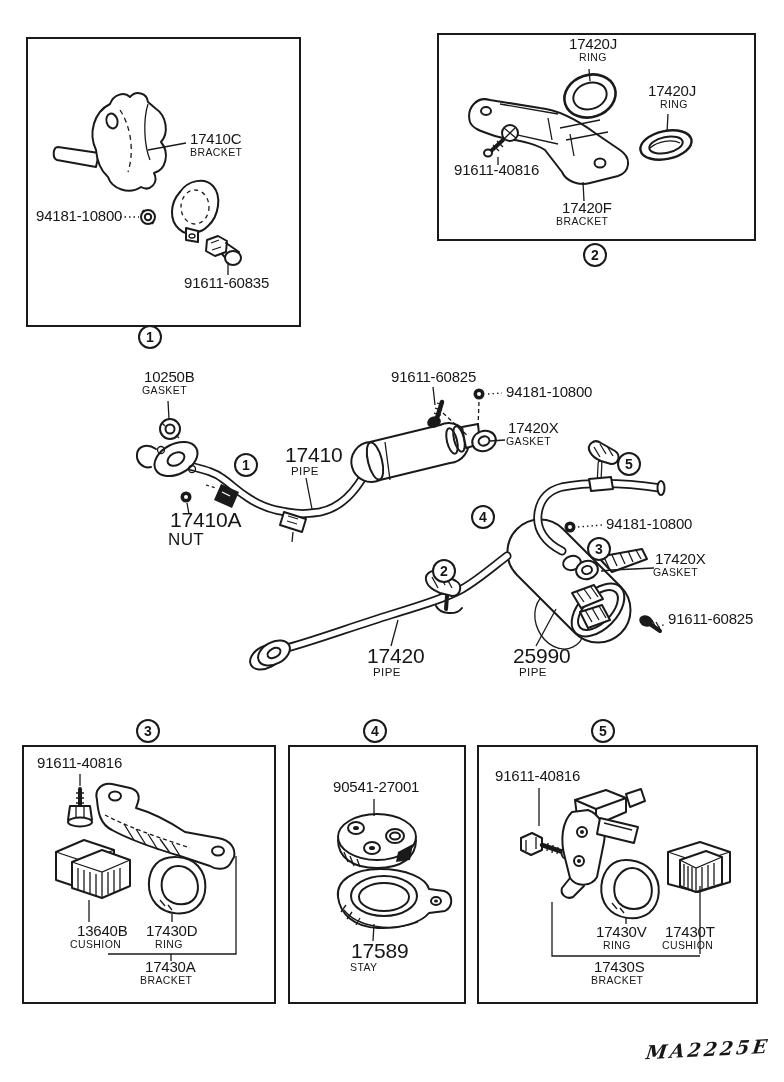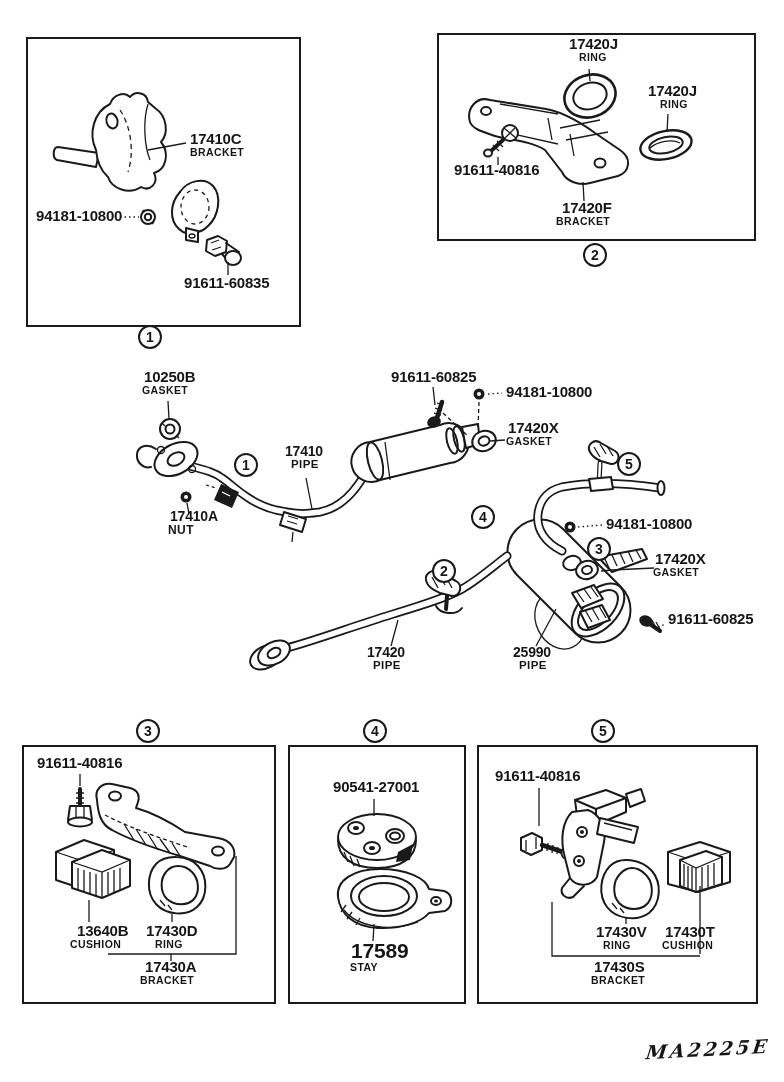--- a/index.html
+++ b/index.html
@@ -1,21 +1,21 @@
 <!DOCTYPE html>
 <html><head>
 <meta charset="utf-8">
 <style>
   html,body{margin:0;padding:0;background:#e8e8e4;}
   .page{position:relative;width:784px;height:1082px;background:#ffffff;
         font-family:"Liberation Sans",sans-serif;color:#161616;overflow:hidden;}
   .box{position:absolute;border:2px solid #1a1a1a;background:transparent;}
-  .lbl{position:absolute;font-weight:700;color:#161616;white-space:nowrap;line-height:1.04;}
+  .lbl{position:absolute;font-weight:400;color:#161616;white-space:nowrap;line-height:1.04;}
   .pn{display:block;font-size:15px;letter-spacing:-0.2px;}
-  .pn.lg{font-size:14px;}
+  .pn.lg{font-size:21px;}
   .nm{display:block;font-size:10.5px;letter-spacing:0.4px;}
   .callout{position:absolute;width:24px;height:24px;border:2px solid #1a1a1a;border-radius:50%;
            background:#fff;display:flex;align-items:center;justify-content:center;
            font-size:14px;font-weight:700;box-sizing:border-box;}
   svg.art{position:absolute;left:0;top:0;}
   .code{position:absolute;font-family:"DejaVu Serif",serif;font-style:italic;font-weight:700;
         font-size:19px;letter-spacing:3px;transform:rotate(-3deg) skewX(-10deg);}
   
   .s{fill:none;stroke:#1a1a1a;stroke-width:2;stroke-linecap:round;stroke-linejoin:round;}
   .sf{fill:#fff;stroke:#1a1a1a;stroke-width:2;stroke-linejoin:round;}
@@ -340,21 +340,21 @@
   <div class="lbl" style="left:508px;top:420px">
     <span class="pn">17420X</span>
     <span class="nm" style="margin-left:-2px">GASKET</span>
   </div>
   <div class="lbl" style="left:285px;top:444px">
     <span class="pn lg">17410</span>
     <span class="nm" style="margin-left:6px;font-size:11.5px">PIPE</span>
   </div>
   <div class="lbl" style="left:170px;top:509px">
     <span class="pn lg">17410A</span>
-    <span class="nm" style="margin-left:-2px;font-size:12px">NUT</span>
+    <span class="nm" style="margin-left:-2px;font-size:17px">NUT</span>
   </div>
   <div class="lbl" style="left:606px;top:516px">
     <span class="pn">94181-10800</span>
   </div>
   <div class="lbl" style="left:655px;top:551px">
     <span class="pn">17420X</span>
     <span class="nm" style="margin-left:-2px">GASKET</span>
   </div>
   <div class="lbl" style="left:668px;top:611px">
     <span class="pn">91611-60825</span>

